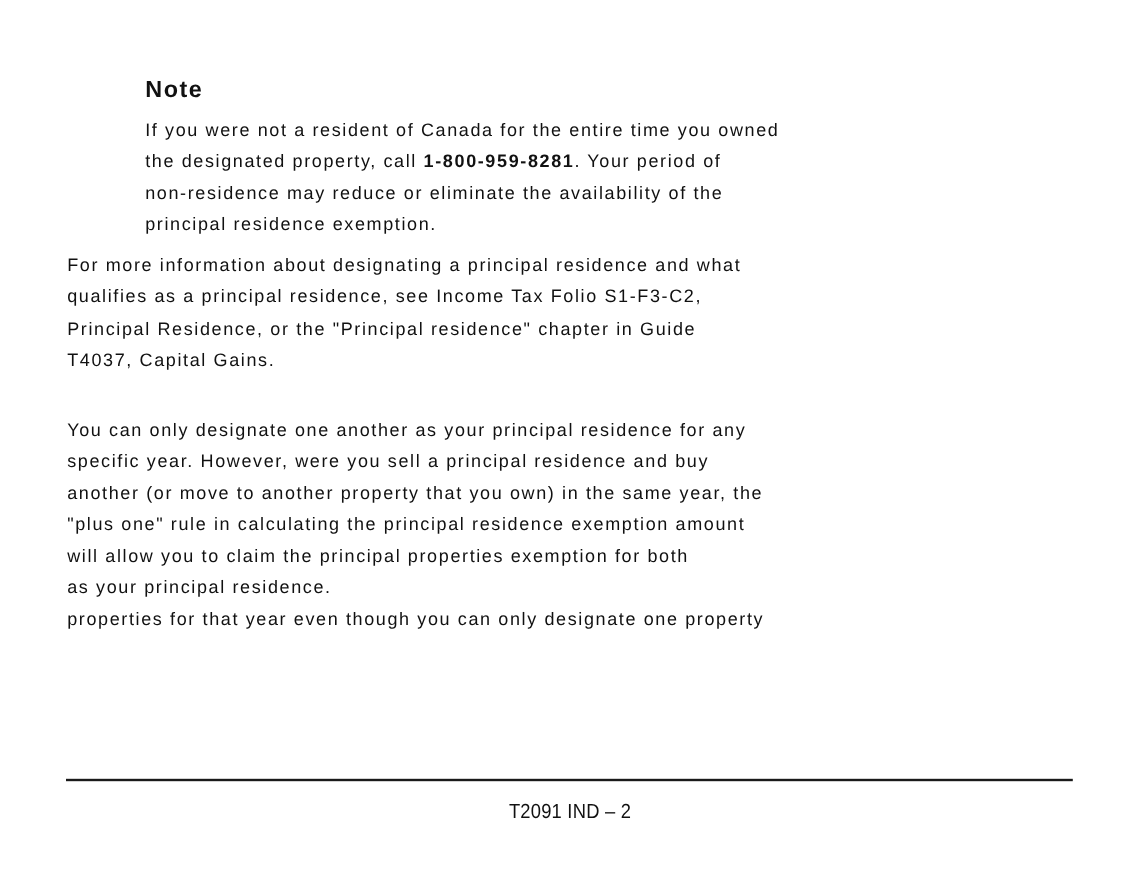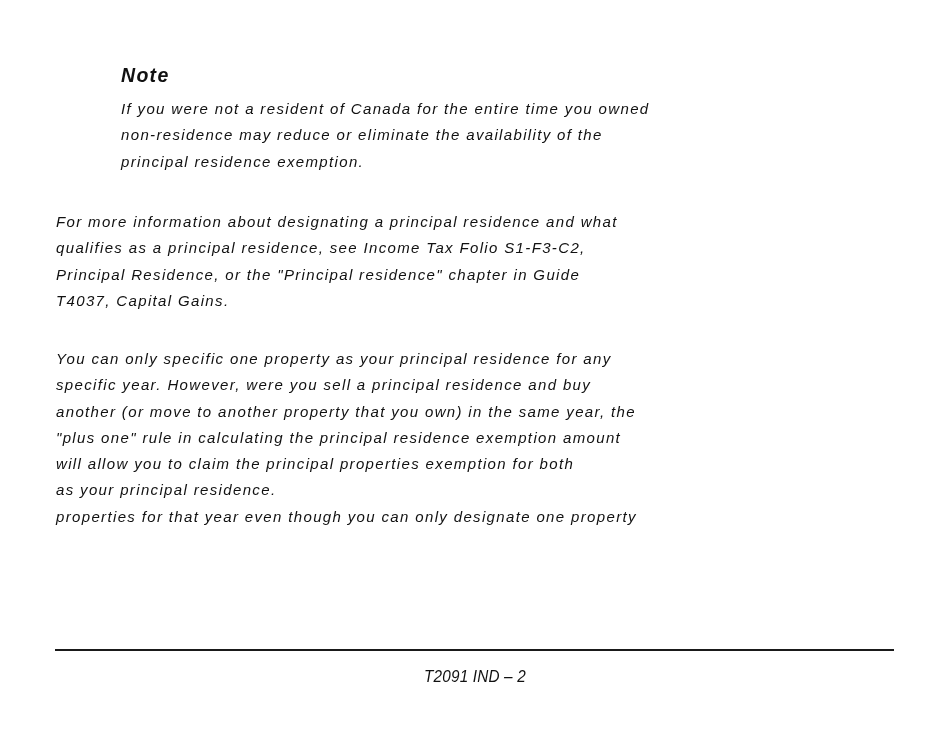--- a/index.html
+++ b/index.html
@@ -13,21 +13,20 @@
       position: relative;
       overflow: hidden;
       font-family: "Liberation Sans", sans-serif;
       color: #111111;
     }
     .page {
       position: absolute;
       left: 0; top: 0;
       width: 950px;
       height: 724px;
-      font-style: italic;
     }
     .note {
       position: absolute;
       left: 121px;
       top: 62px;
       width: 780px;
     }
     .note-title {
       font-size: 19.5px;
       font-weight: bold;
@@ -78,34 +77,35 @@
   </style>
 </head>
 <body>
 
 <div class="page">
 
   <section class="note">
     <h3 class="note-title">Note</h3>
     <p class="text">
       <span class="line"><span>If you were not a resident of Canada for the entire time you owned</span></span>
+      <span class="line"><span>the designated property, call </span><b>1-800-959-8281</b><span>. Your period of</span></span>
       <span class="line"><span>non-residence may reduce or eliminate the availability of the</span></span>
       <span class="line"><span>principal residence exemption.</span></span>
     </p>
   </section>
 
   <p class="text para para-1">
     <span class="line">For more information about designating a principal residence and what</span>
     <span class="line">qualifies as a principal residence, see Income Tax Folio S1-F3-C2,</span>
     <span class="line">Principal Residence, or the "Principal residence" chapter in Guide</span>
     <span class="line">T4037, Capital Gains.</span>
   </p>
 
   <p class="text para para-2">
-    <span class="line">You can only specific one property as your principal residence for any</span>
+    <span class="line">You can only designate one another as your principal residence for any</span>
     <span class="line">specific year. However, were you sell a principal residence and buy</span>
     <span class="line">another (or move to another property that you own) in the same year, the</span>
     <span class="line">"plus one" rule in calculating the principal residence exemption amount</span>
     <span class="line">will allow you to claim the principal properties exemption for both</span>
     <span class="line">as your principal residence.</span>
     <span class="line">properties for that year even though you can only designate one property</span>
   </p>
 
   <div class="footer-rule"></div>
   <div class="footer-text">T2091 IND – 2</div>

